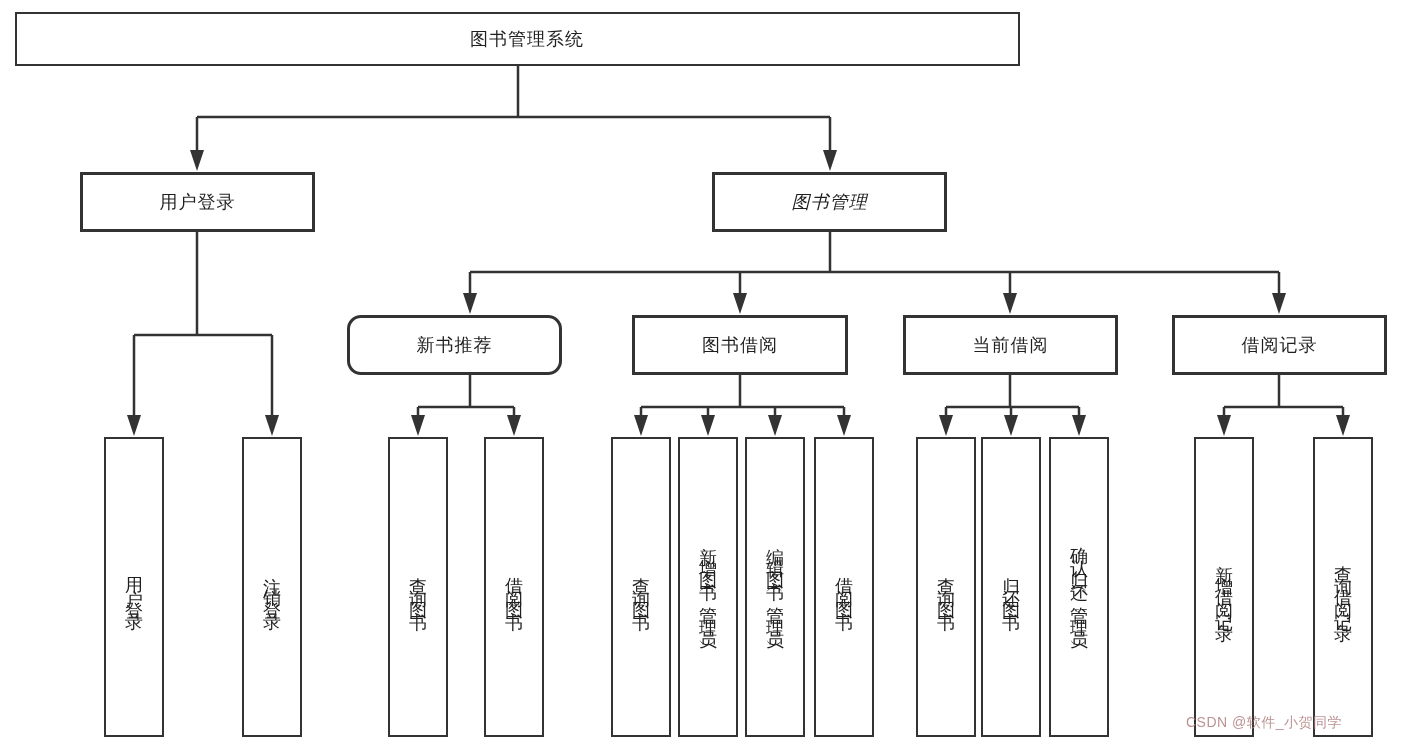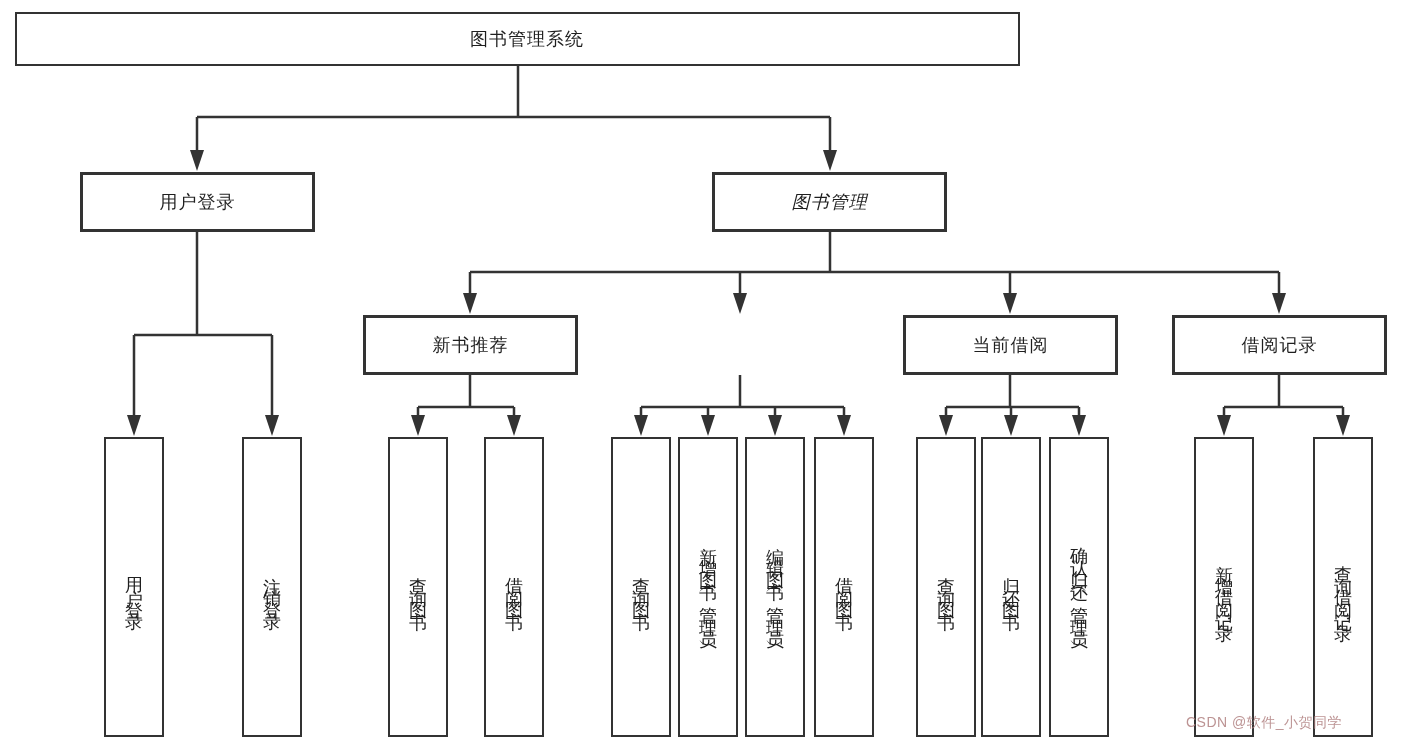--- a/index.html
+++ b/index.html
@@ -99,22 +99,25 @@
     <span>图书管理系统</span>
   </div>
 
   <div class="node" style="left:80px;top:172px;width:235px;height:60px;">
     <span>用户登录</span>
   </div>
   <div class="node" style="left:712px;top:172px;width:235px;height:60px;font-style:italic;">
     <span>图书管理</span>
   </div>
 
-  <div class="node" style="left:363px;top:315px;width:215px;height:60px;">
+  <div class="node" style="left:347px;top:315px;width:215px;height:60px;border-radius:14px;">
     <span>新书推荐</span>
+  </div>
+  <div class="node" style="left:632px;top:315px;width:216px;height:60px;">
+    <span>图书借阅</span>
   </div>
   <div class="node" style="left:1172px;top:315px;width:215px;height:60px;">
     <span>借阅记录</span>
   </div>
   <div class="node" style="left:903px;top:315px;width:215px;height:60px;">
     <span>当前借阅</span>
   </div>
 
   <div class="leaf" style="left:104px;">
     <span>用户登录</span>

